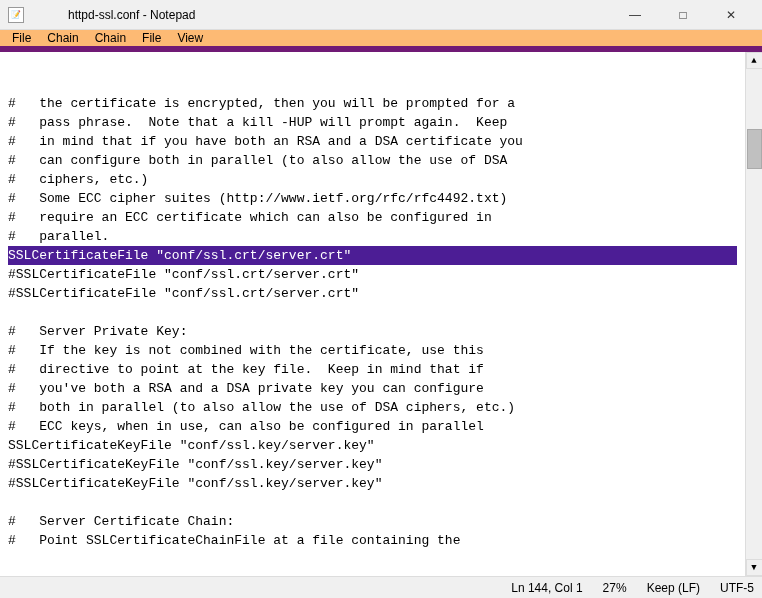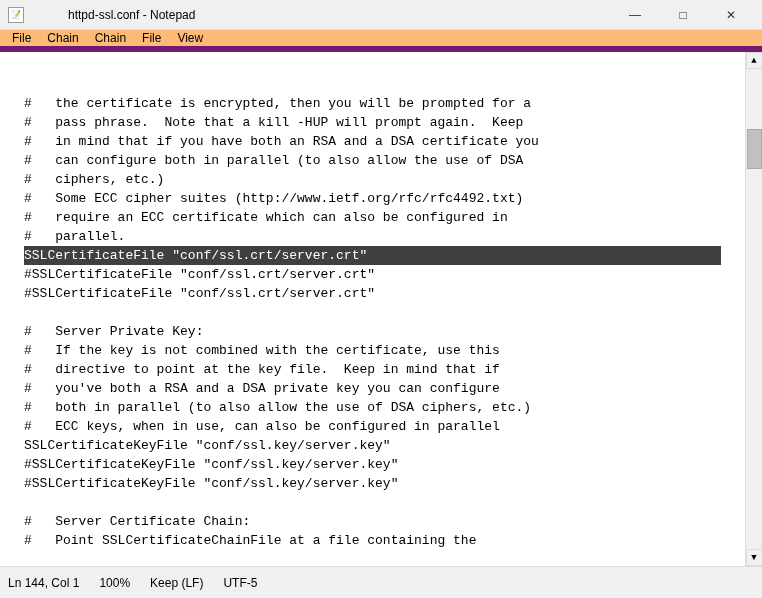--- a/index.html
+++ b/index.html
@@ -96,42 +96,42 @@
       display: flex;
       flex: 1;
       overflow: hidden;
       background: #fff;
       position: relative;
     }
 
     .editor-content {
       flex: 1;
       overflow: hidden;
-      padding: 4px 16px;
+      padding: 4px 0;
       position: relative;
       border-radius: 6px;
     }
 
     .code-lines {
       font-family: 'Courier New', Courier, monospace;
       font-size: 13px;
       line-height: 19px;
       white-space: pre;
       padding: 0 8px;
     }
 
     .line {
       display: block;
       color: #000;
       height: 19px;
       line-height: 19px;
     }
 
     .line.selected {
-      background: #404040;
+      background: #4c1d95;
       color: #fff;
     }
 
     .scrollbar-v {
       width: 17px;
       background: #f0f0f0;
       border-left: 1px solid #ddd;
       display: flex;
       flex-direction: column;
       align-items: center;
@@ -156,22 +156,23 @@
       font-size: 9px;
       cursor: pointer;
     }
 
     
     .status-bar {
       background: #f0f0f0;
       border-top: 1px solid #ddd;
       display: flex;
       align-items: center;
+      justify-content: flex-end;
       padding: 2px 8px;
-      height: 32px;
+      height: 22px;
       gap: 20px;
       font-family: 'Segoe UI', Arial, sans-serif;
       font-size: 12px;
     }
 
     .status-item {
       color: #000;
     }
   </style>
 </head>
@@ -204,16 +205,16 @@
   </div>
   <div class="scrollbar-v">
     <div class="scrollbar-arrow">▲</div>
     <div class="scrollbar-thumb"></div>
     <div class="scrollbar-arrow" style="margin-top:auto;">▼</div>
   </div>
 </div>
 
 <div class="status-bar">
   <span class="status-item">Ln 144, Col 1</span>
-  <span class="status-item">100%</span>
+  <span class="status-item">27%</span>
   <span class="status-item">Keep (LF)</span>
   <span class="status-item">UTF-5</span>
 </div>
 
 </body></html>

